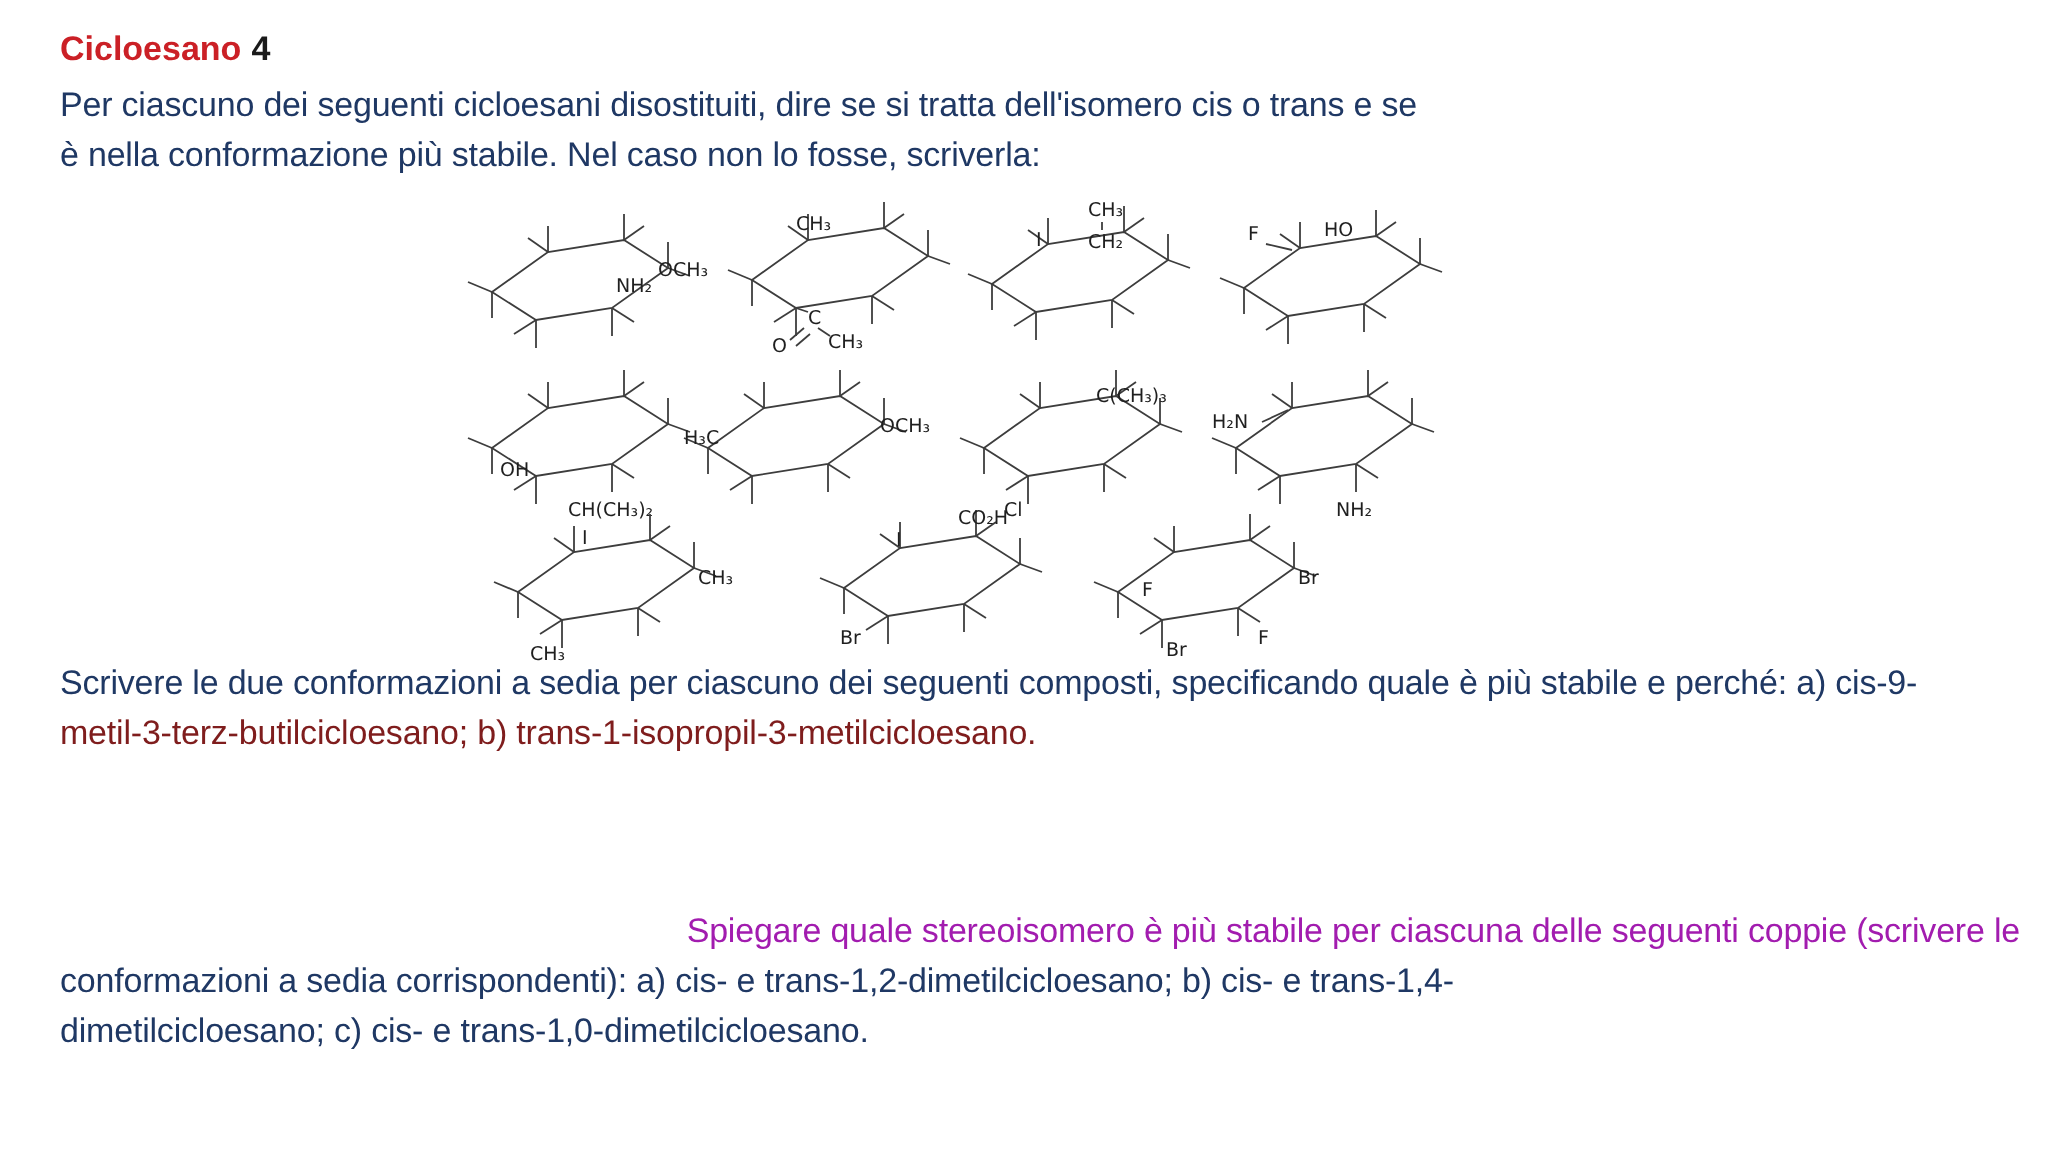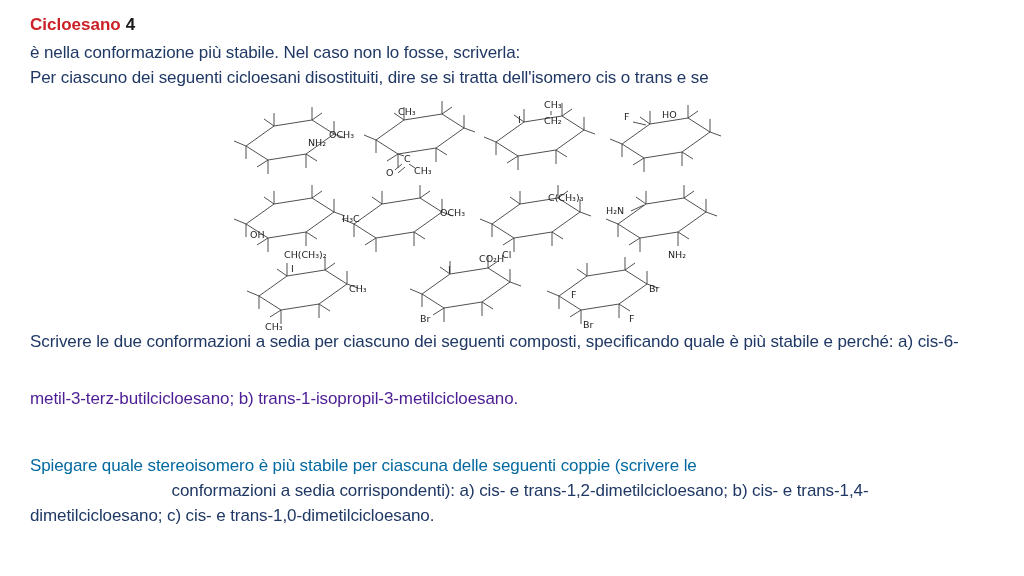--- a/index.html
+++ b/index.html
@@ -22,22 +22,22 @@
   svg.chem text{font-family:"DejaVu Sans",sans-serif;font-size:9.5px;fill:#1f1f1f;}
 </style>
 </head>
 <body>
 
 <div class="page">
 
   <section class="sec" id="sec4">
     <h2><span class="t" style="color: rgb(203, 32, 38);">Cicloesano</span><span class="n" style="color: rgb(26, 26, 26);">4</span></h2>
     <div class="bodylines">
+        <div class="bodyln" style="color: rgb(31, 56, 100);">Per ciascuno dei seguenti cicloesani disostituiti, dire se si tratta dell'isomero cis o trans e se</div>
         <div class="bodyln" style="color: rgb(31, 56, 100);">è nella conformazione più stabile. Nel caso non lo fosse, scriverla:</div>
-        <div class="bodyln" style="color: rgb(31, 56, 100);">Per ciascuno dei seguenti cicloesani disostituiti, dire se si tratta dell'isomero cis o trans e se</div>
       </div>
   </section>
 
   <div id="structures">
       <svg class="chem" width="150" height="92" viewBox="0 0 150 92" style="left: 232px; top: 102px;">
         <path d="M14,44 L36,58 L74,52 L102,32 L80,18 L42,24 Z" class="bond"></path>
         <line x1="14" y1="44" x2="14" y2="57" class="bond"></line>
         <line x1="36" y1="58" x2="36" y2="72" class="bond"></line>
         <line x1="74" y1="52" x2="74" y2="66" class="bond"></line>
         <line x1="102" y1="32" x2="102" y2="19" class="bond"></line>
@@ -233,26 +233,26 @@
         <line x1="42" y1="24" x2="32" y2="17" class="bond"></line>
         <text x="26" y="46">F</text>
         <text x="104" y="40">Br</text>
         <text x="38" y="76">Br</text>
         <text x="84" y="70">F</text>
       </svg>
     </div>
 
   <section class="sec" id="sec5">
     <div class="bodylines">
-        <div class="bodyln" style="color: rgb(31, 56, 100);">Scrivere le due conformazioni a sedia per ciascuno dei seguenti composti, specificando quale è più stabile e perché: a) cis-6-</div>
-        <div class="bodyln" style="color: #4c1d95; margin-top: 32px;">metil-3-terz-butilcicloesano; b) trans-1-isopropil-3-metilcicloesano.</div>
+        <div class="bodyln" style="color: rgb(31, 56, 100);">Scrivere le due conformazioni a sedia per ciascuno dei seguenti composti, specificando quale è più stabile e perché: a) cis-9-</div>
+        <div class="bodyln" style="color: #7f1d1d;">metil-3-terz-butilcicloesano; b) trans-1-isopropil-3-metilcicloesano.</div>
       </div>
   </section>
 
   <section class="sec" id="sec6">
     <div class="bodylines">
-        <div class="bodyln" style="color: #0369a1;">Spiegare quale stereoisomero è più stabile per ciascuna delle seguenti coppie (scrivere le</div>
-        <div class="bodyln" style="color: rgb(31, 56, 100); text-align: center;">conformazioni a sedia corrispondenti): a) cis- e trans-1,2-dimetilcicloesano; b) cis- e trans-1,4-</div>
+        <div class="bodyln" style="color: #a21caf; text-align: right;">Spiegare quale stereoisomero è più stabile per ciascuna delle seguenti coppie (scrivere le</div>
+        <div class="bodyln" style="color: rgb(31, 56, 100);">conformazioni a sedia corrispondenti): a) cis- e trans-1,2-dimetilcicloesano; b) cis- e trans-1,4-</div>
         <div class="bodyln" style="color: rgb(31, 56, 100);">dimetilcicloesano; c) cis- e trans-1,0-dimetilcicloesano.</div>
       </div>
   </section>
 
 </div>
 
 </body></html>

